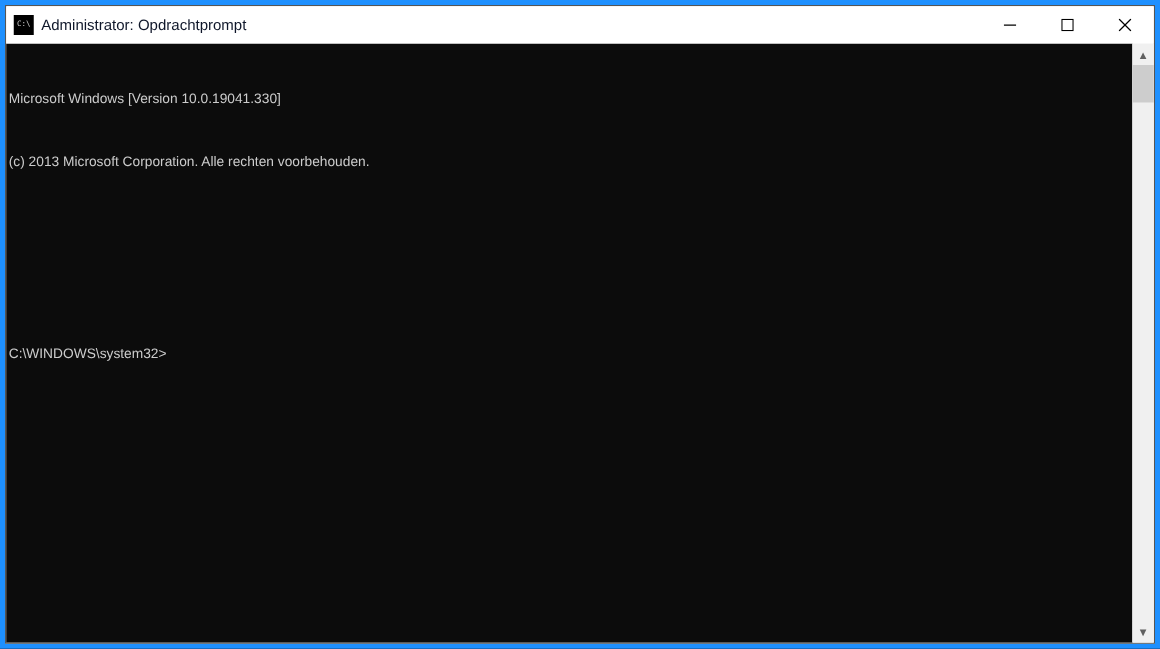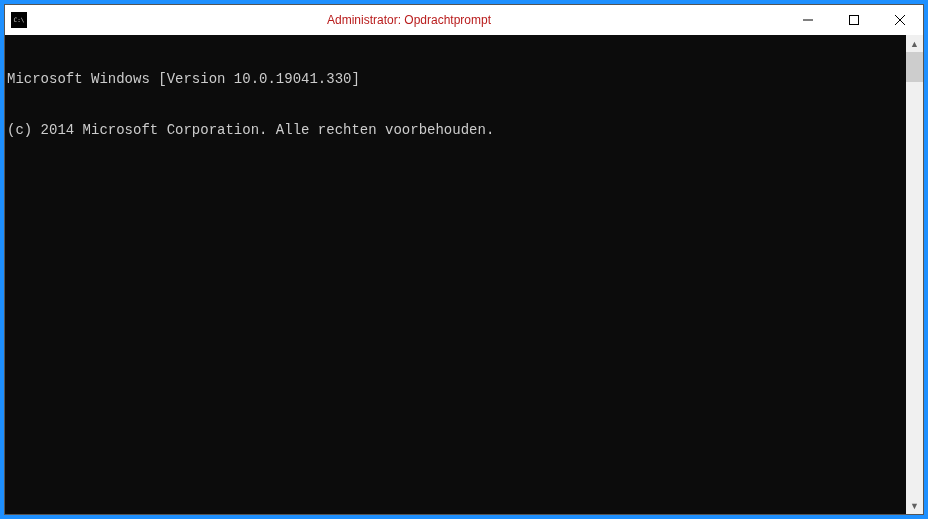--- a/index.html
+++ b/index.html
@@ -39,23 +39,22 @@
     }
     .titlebar-icon::after {
       content: "C:\\";
       color: #ccc;
       font-size: 6px;
       font-family: Consolas, monospace;
       line-height: 1;
     }
     .titlebar-text {
       font-size: 12px;
-      color: #b91c1c;
+      color: #0f172a;
       flex: 1;
-      text-align: center;
     }
     .window-controls {
       display: flex;
       height: 100%;
     }
     .win-btn {
       width: 46px;
       height: 100%;
       display: flex;
       align-items: center;
@@ -67,22 +66,22 @@
     .win-btn svg { width: 10px; height: 10px; }
     .client-area {
       flex: 1;
       display: flex;
       min-height: 0;
     }
     .terminal {
       flex: 1;
       background: #0c0c0c;
       color: #cccccc;
-      font-family: Liberation Mono, monospace;
-      font-size: 14px;
+      font-family: Liberation Sans, sans-serif;
+      font-size: 11px;
       line-height: 17px;
       padding: 2px 0 0 2px;
       white-space: pre;
       overflow: hidden;
     }
     .scrollbar {
       width: 17px;
       background: #f0f0f0;
       display: flex;
       flex-direction: column;
@@ -135,24 +134,25 @@
         <svg viewBox="0 0 10 10">
             <line x1="0" y1="0" x2="10" y2="10" stroke="#000" stroke-width="1"></line>
             <line x1="10" y1="0" x2="0" y2="10" stroke="#000" stroke-width="1"></line>
           </svg>
       </button>
     </div>
   </div>
   <div class="client-area">
     <div class="terminal">
       <span class="line">Microsoft Windows [Version 10.0.19041.330]</span>
-      <span class="line">(c) 2014 Microsoft Corporation. Alle rechten voorbehouden.</span>
+      <span class="line">(c) 2013 Microsoft Corporation. Alle rechten voorbehouden.</span>
       <span class="line"></span>
       <span class="line"></span>
       <span class="line"></span>
+      <span class="line">C:\WINDOWS\system32&gt;</span>
     </div>
     <div class="scrollbar">
       <div class="scroll-btn">
         <span>▲</span>
       </div>
       <div class="scroll-track">
         <div class="scroll-thumb"></div>
       </div>
       <div class="scroll-btn">
         <span>▼</span>

